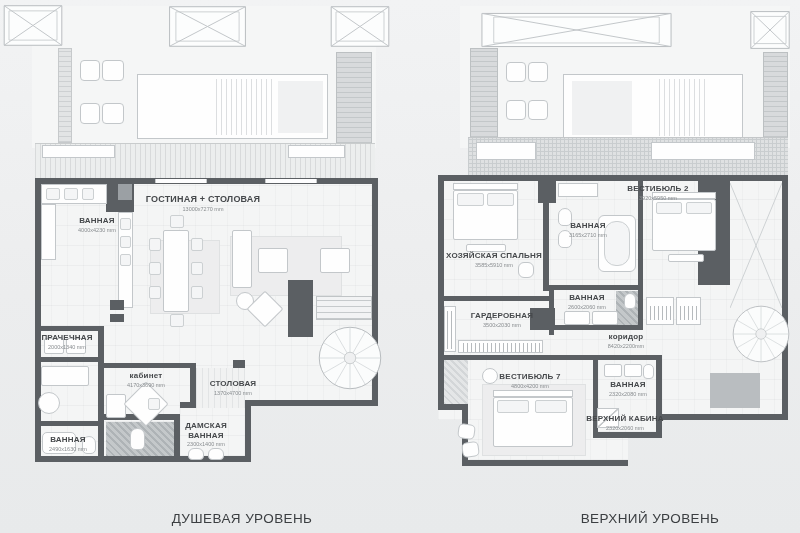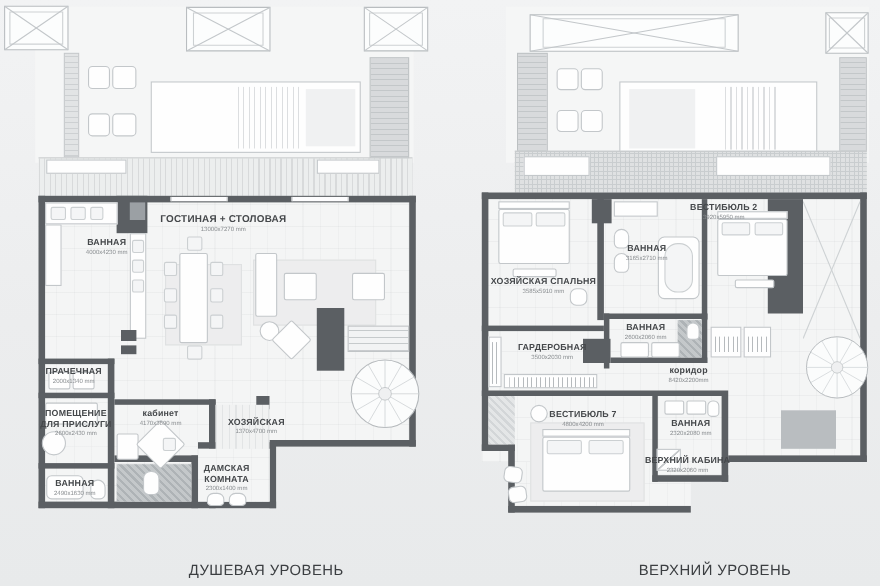--- a/index.html
+++ b/index.html
@@ -185,40 +185,35 @@
     <div class="dm">4000x4230 mm</div>
   </div>
   <div class="lbl" style="left:173px;top:186px;">
     <div class="nm big">ГОСТИНАЯ + СТОЛОВАЯ</div>
     <div class="dm">13000x7270 mm</div>
   </div>
   <div class="lbl" style="left:37px;top:325px;">
     <div class="nm">ПРАЧЕЧНАЯ</div>
     <div class="dm">2000x1340 mm</div>
   </div>
-  <div class="lbl" style="left:39px;top:363px;">
-    <div class="nm">ПОМЕЩЕНИЕ
-ДЛЯ ПРИСЛУГИ</div>
-    <div class="dm">2600x2430 mm</div>
-  </div>
   <div class="lbl" style="left:38px;top:427px;">
     <div class="nm">ВАННАЯ</div>
     <div class="dm">2490x1630 mm</div>
   </div>
   <div class="lbl" style="left:116px;top:363px;">
     <div class="nm lc">кабинет</div>
     <div class="dm">4170x3690 mm</div>
   </div>
   <div class="lbl" style="left:203px;top:371px;">
-    <div class="nm">ХОЗЯЙСКАЯ</div>
+    <div class="nm">СТОЛОВАЯ</div>
     <div class="dm">1370x4700 mm</div>
   </div>
   <div class="lbl" style="left:176px;top:413px;">
     <div class="nm">ДАМСКАЯ
-КОМНАТА</div>
+ВАННАЯ</div>
     <div class="dm">2300x1400 mm</div>
   </div>
 </div>
 
 <div class="plan" id="plan-upper" style="left:430px;top:8px;width:360px;height:460px;">
 
   <div class="abs" style="left:30px;top:-2px;width:330px;height:142px;background:#f5f6f6;"></div>
   <svg class="perg" style="left:48px;top:4px;width:197px;height:36px;" viewBox="0 0 100 100" preserveAspectRatio="none">
       <rect x="2" y="4" width="96" height="92" fill="#fcfdfd" stroke="#b9bdc0" vector-effect="non-scaling-stroke"></rect>
       <rect x="8" y="14" width="84" height="72" fill="none" stroke="#cdd1d3" vector-effect="non-scaling-stroke"></rect>

